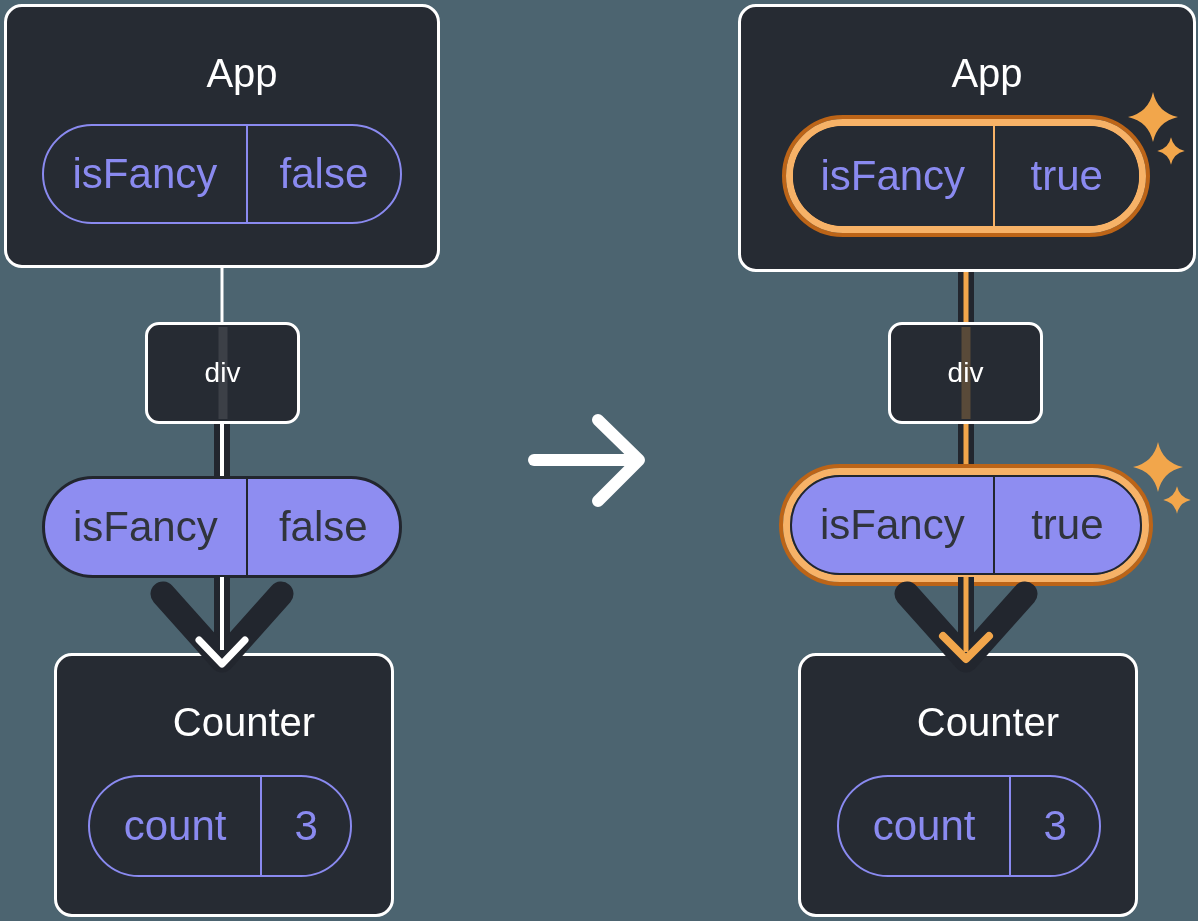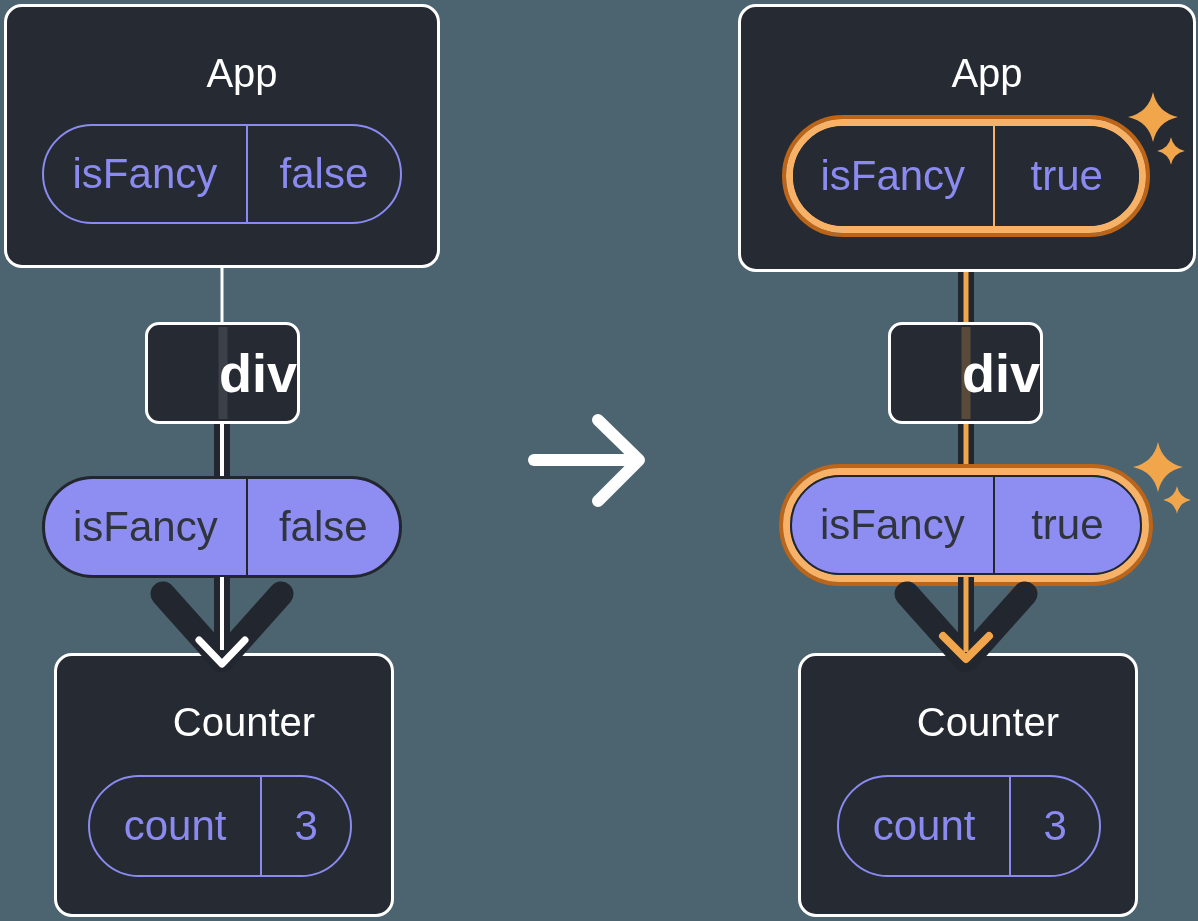--- a/index.html
+++ b/index.html
@@ -15,22 +15,22 @@
     position:absolute;z-index:1;box-sizing:border-box;
     background:var(--card);border:3px solid var(--card-border);border-radius:18px;
   }
   .card .title{
     position:absolute;left:0;right:0;top:44px;text-align:center;
     color:var(--white);font-size:40px;margin-left:40px;
   }
   .divbox{
     position:absolute;z-index:1;box-sizing:border-box;
     background:var(--card);border:3px solid var(--card-border);border-radius:14px;
-    display:flex;align-items:center;justify-content:flex-end;
-    color:var(--white);font-size:54px;font-weight:bold;
+    display:flex;align-items:center;justify-content:center;
+    color:var(--white);font-size:28px;
   }
   .divbox .strip{position:absolute;top:2px;bottom:2px;left:50%;transform:translateX(-50%);width:9px;}
   .divbox.l .strip{background:rgba(255,255,255,0.10);}
   .divbox.r .strip{background:rgba(242,166,75,0.25);}
   .divbox .lbl{position:relative;}
   .pill{
     position:absolute;z-index:1;box-sizing:border-box;display:flex;align-items:stretch;
     border-radius:999px;font-size:42px;
   }
   .pill .cell{display:flex;align-items:center;justify-content:center;}

